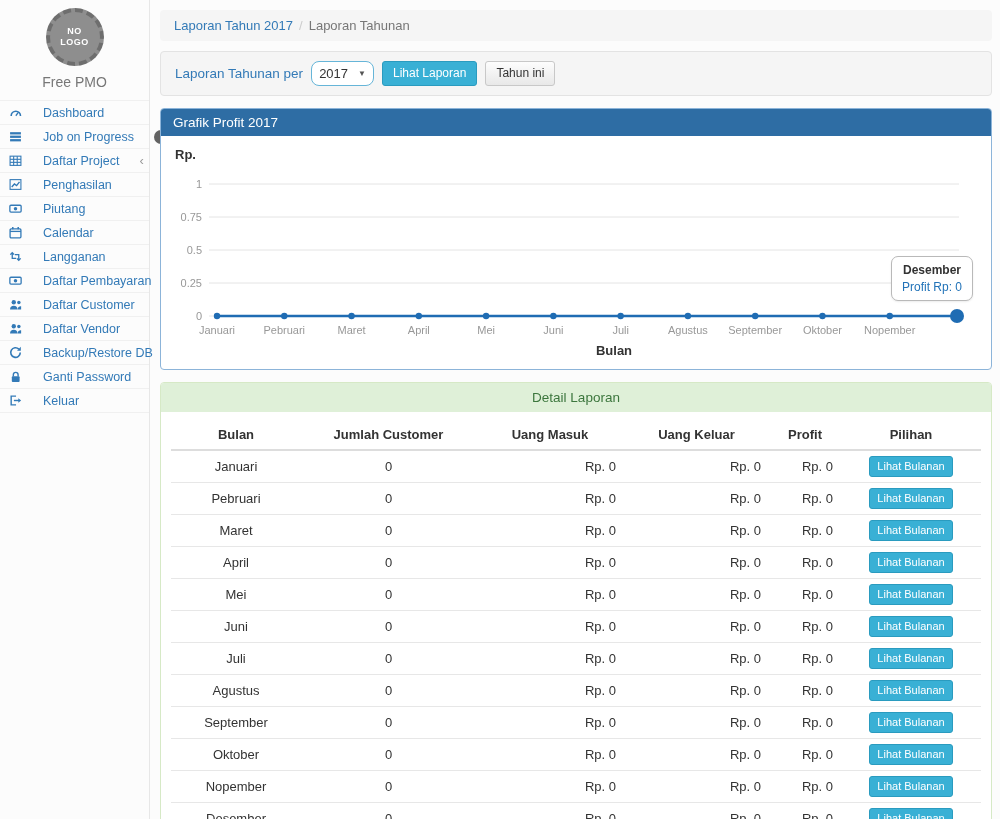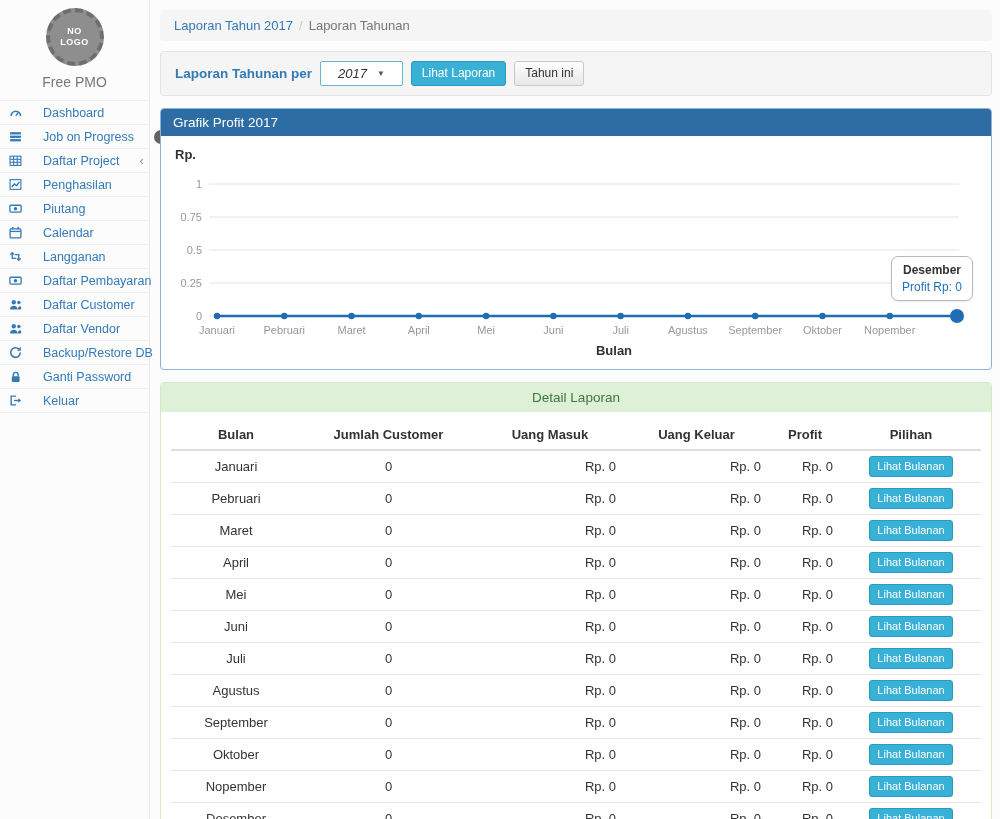--- a/index.html
+++ b/index.html
@@ -33,24 +33,24 @@
 
   
   .breadcrumb { background:#f5f5f5; border-radius:4px; padding:8px 14px;
     margin-bottom:10px; color:#777; }
   .breadcrumb a { color:#337ab7; }
   .breadcrumb .sep { margin:0 6px; color:#ccc; }
 
   
   .filter-bar { background:#f5f5f5; border:1px solid #e3e3e3; border-radius:4px;
     padding:9px 14px; margin-bottom:12px; display:flex; align-items:center; gap:8px; }
-  .filter-label { color:#337ab7; font-weight:bold; font-size:13.5px; }
-  .year-select { background:#fff; border:1px solid #66b5d8; border-radius:2px;
-    padding:4px 17px; display:inline-flex; align-items:center; gap:10px;
-    cursor:pointer; color:#333;font-style:italic; }
+  .filter-label { color:#337ab7; font-weight:normal; font-size:13.5px; }
+  .year-select { background:#fff; border:1px solid #66b5d8; border-radius:8px;
+    padding:4px 7px; display:inline-flex; align-items:center; gap:10px;
+    cursor:pointer; color:#333; }
   .year-select .caret { font-size:8px; color:#555; }
   .btn { display:inline-block; border-radius:3px; font-size:12px; padding:5px 10px;
     cursor:pointer; line-height:13px; }
   .btn-info { background:#39b0d5; border:1px solid #2a9bbf; color:#fff; }
   .btn-default { background:linear-gradient(#fdfdfd,#e8e8e8); border:1px solid #c8c8c8; color:#333; }
 
   
   .panel { border-radius:4px; margin-bottom:12px; background:#fff; }
   .panel-primary { border:1px solid #8cb4d9; }
   .panel-primary .panel-heading { background:#2e6da4; color:#fff;

